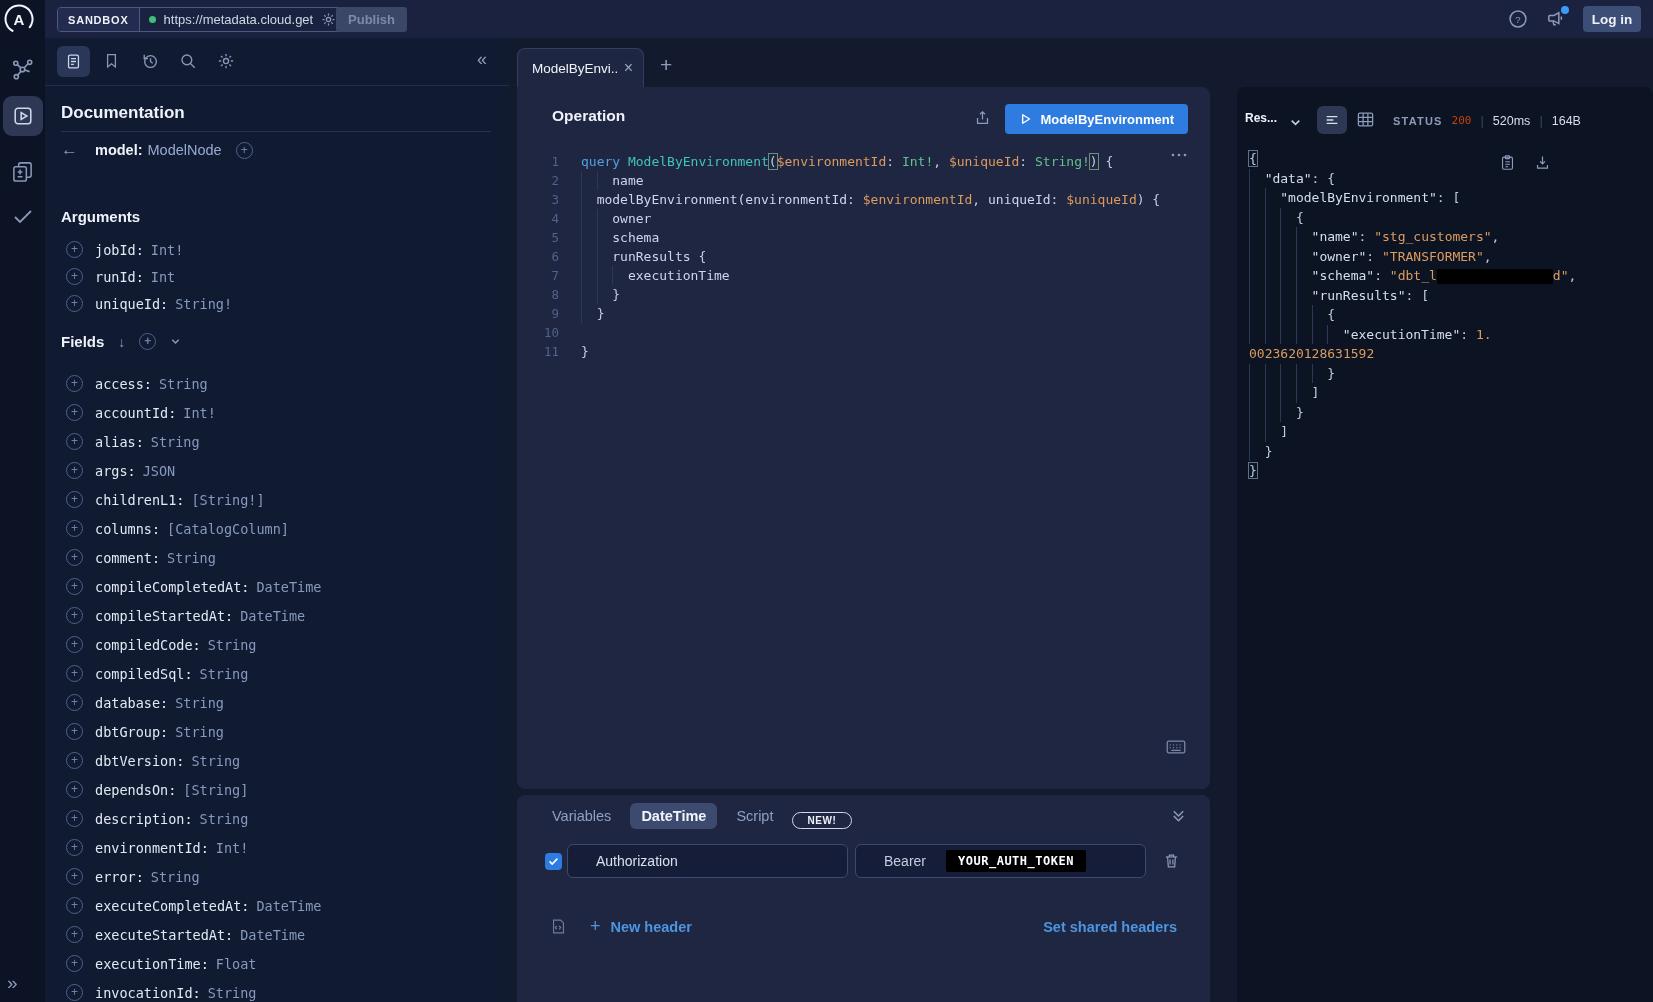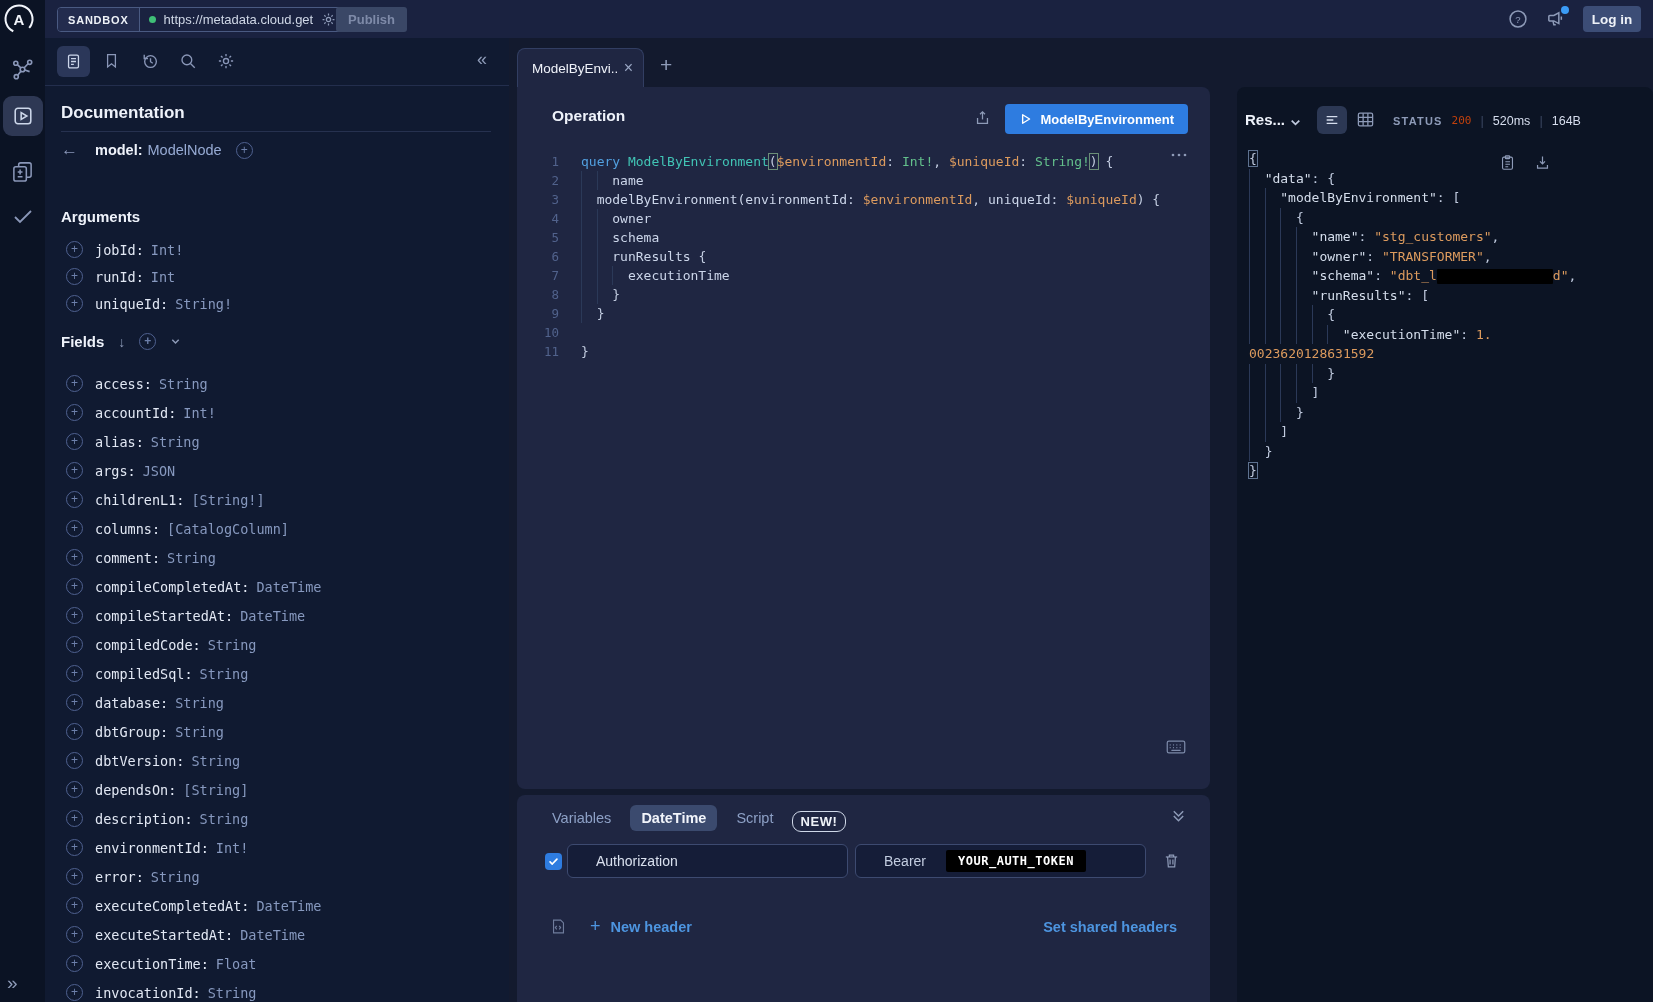--- a/index.html
+++ b/index.html
@@ -92,21 +92,21 @@
   .redact { display:inline-block; width:116px; height:15px; background:#000; vertical-align:middle; border-radius:1px; }
   #op-dots { position:absolute; right:22px; top:64px; color:#8e9bb8; }
   #kbd-ico { position:absolute; right:24px; bottom:34px; color:#7c89a8; }
 
   
   #req-panel { position:absolute; left:517px; top:795px; width:693px; height:225px; background:#1f2642;
                border-radius:8px 8px 0 0; }
   #req-tabs { position:absolute; left:35px; top:8px; display:flex; align-items:center; gap:19px; }
   .req-tab { font-size:14.5px; color:#8da0c6; }
   .req-tab.active { background:#3b4a6e; color:#f2f5fb; font-weight:bold; border-radius:6px; padding:5px 11px; }
-  #new-badge { border:1px solid #cfd8e8; border-radius:9px; padding:2px 7px; font-size:13px;
+  #new-badge { border:1px solid #cfd8e8; border-radius:9px; padding:2px 14px; font-size:10px;
                font-weight:bold; letter-spacing:.6px; color:#eef2f8;margin-top:8px; }
   #req-collapse { position:absolute; right:24px; top:13px; color:#8e9bb8; }
   #hdr-check { position:absolute; left:28px; top:58px; width:17px; height:17px; background:#2e7ce0;
                border-radius:4px; display:flex; align-items:center; justify-content:center; }
   .hdr-input { position:absolute; top:49px; height:34px; background:#151d38; border:1px solid #3d4a70;
                border-radius:6px; display:flex; align-items:center; padding:0 28px; font-size:14px; color:#d9e0ee; }
   #hdr-name { left:50px; width:281px; }
   #hdr-value { left:338px; width:291px; gap:20px; }
   #hdr-value .prefix { color:#c3cde0; }
   #token-chip { background:#000; border-radius:2px; padding:4px 12px; color:#fff; font-weight:bold;
@@ -114,21 +114,21 @@
   #hdr-trash { position:absolute; left:646px; top:56px; color:#8e9bb8; }
   #script-ico { position:absolute; left:33px; top:122px; color:#6f7c9c; }
   #new-header { position:absolute; left:73px; top:121px; display:flex; align-items:center; gap:10px;
                 color:#4d95e0; font-size:14.5px; font-weight:bold; }
   #new-header .plus { font-size:18px; font-weight:normal; }
   #shared-headers { position:absolute; right:33px; top:124px; color:#4d95e0; font-size:14.5px; font-weight:bold; }
 
   
   #res-panel { position:absolute; left:1237px; top:87px; width:416px; height:915px; background:#0c1424;
                border-radius:8px 8px 0 0; }
-  #res-title { position:absolute; left:8px; top:24px; font-size:15px; font-weight:bold; color:#eef2fa; }
+  #res-title { position:absolute; left:8px; top:24px; font-size:12px; font-weight:bold; color:#eef2fa; }
   #res-chev { position:absolute; left:52px; top:29px; color:#c0cade; }
   #res-view-active { position:absolute; left:80px; top:19px; width:30px; height:28px; background:#2c3854;
                      border-radius:6px; display:flex; align-items:center; justify-content:center; color:#d6deee; }
   #res-view-table { position:absolute; left:119px; top:23px; color:#8e9bb8; }
   #res-status { position:absolute; left:156px; top:26px; display:flex; align-items:center; gap:9px; white-space:nowrap; }
   #status-label { font-size:11px; letter-spacing:1.2px; color:#8e9bb8; font-weight:bold; }
   #status-code { font-size:11px; color:#c2410c; font-family:"DejaVu Sans Mono", monospace; }
   .vsep { color:#39455f; font-size:13px; }
   .res-metric { font-size:12.5px; color:#d6dded; }
   #res-copy { position:absolute; left:262px; top:66px; color:#8e9bb8; }

